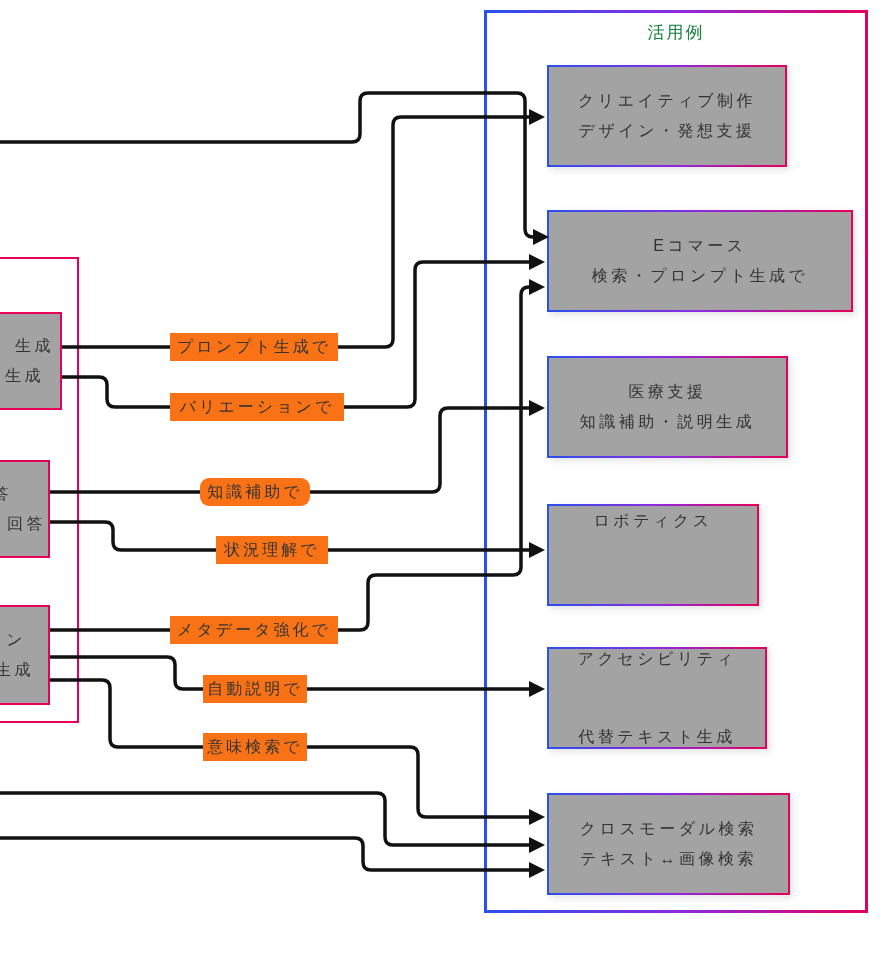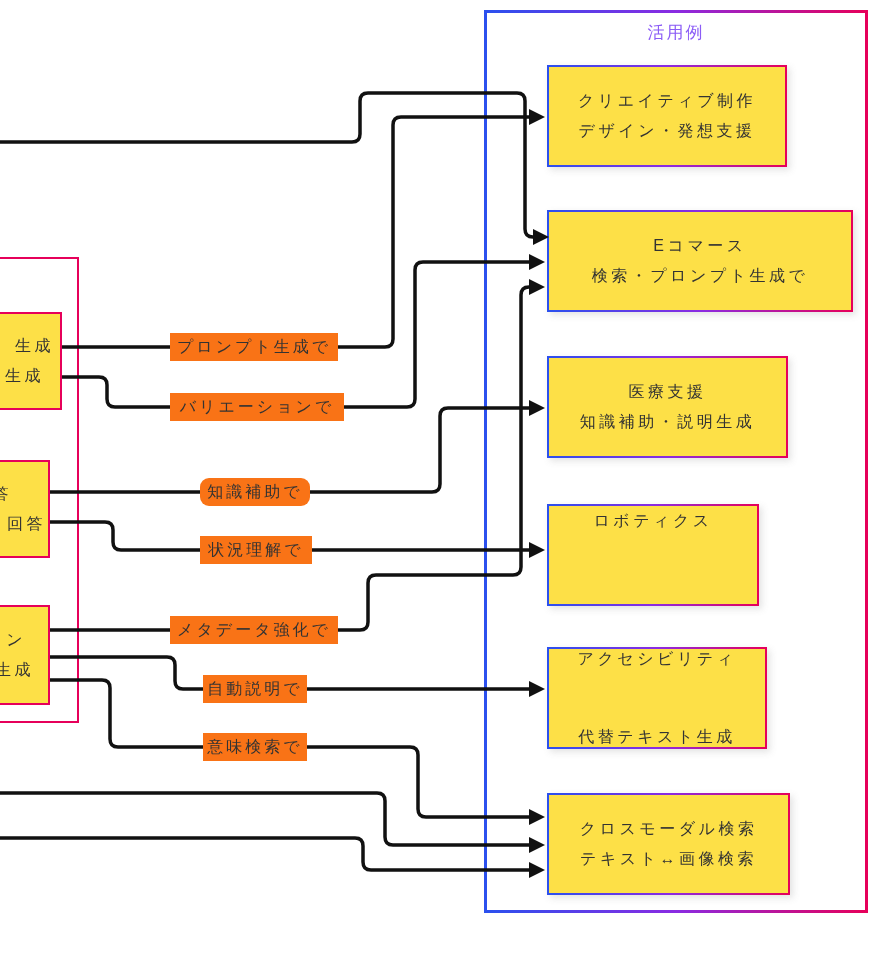--- a/index.html
+++ b/index.html
@@ -11,29 +11,29 @@
   }
   
   .big-container{
     position:absolute;left:484px;top:10px;width:384px;height:903px;
     border:3px solid;
     border-image:linear-gradient(90deg,#2b50ee 0%,#8a2be2 50%,#e6005a 100%) 1;
     background:transparent;z-index:0;box-sizing:border-box;
   }
   .big-container .title{
     position:absolute;top:8px;left:0;width:100%;text-align:center;
-    font-size:17px;letter-spacing:2px;color:#8b5cf6;
+    font-size:17px;letter-spacing:2px;color:#15803d;
   }
   .left-container{
     position:absolute;left:-60px;top:257px;width:139px;height:466px;
     border:2.5px solid #e6005a;background:transparent;z-index:0;box-sizing:border-box;
   }
   
   .node{
-    position:absolute;background:#fde047;z-index:1;box-sizing:border-box;
+    position:absolute;background:#a3a3a3;z-index:1;box-sizing:border-box;
     border:2.5px solid;
     border-image:linear-gradient(90deg,#2b50ee 0%,#8a2be2 50%,#e6005a 100%) 1;
     display:flex;flex-direction:column;justify-content:center;
     box-shadow:3px 3px 7px rgba(100,100,100,0.18);
     font-size:16px;letter-spacing:3.5px;color:#333;
   }
   .node .ln{line-height:30px;text-align:center;white-space:nowrap;}
   .left-node{border-image:none;border-color:#e6005a;box-shadow:none;}
   .left-node .ln{text-align:right;}
   #L1 .ln:nth-child(1){padding-right:6px;}
@@ -113,16 +113,16 @@
   <path class="e" d="M 50,630 H 360 Q 368,630 368,622 V 583 Q 368,575 376,575 H 513 Q 521,575 521,567 V 295 Q 521,287 529,287 H 530" marker-end="url(#arr)"></path>
   <path class="e" d="M 50,657 H 167 Q 175,657 175,665 V 681 Q 175,689 183,689 H 530" marker-end="url(#arr)"></path>
   <path class="e" d="M 50,680 H 102 Q 110,680 110,688 V 739 Q 110,747 118,747 H 410 Q 418,747 418,755 V 809 Q 418,817 426,817 H 530" marker-end="url(#arr)"></path>
   <path class="e" d="M -6,793 H 377 Q 385,793 385,801 V 837 Q 385,845 393,845 H 530" marker-end="url(#arr)"></path>
   <path class="e" d="M -6,838 H 355 Q 363,838 363,846 V 862 Q 363,870 371,870 H 530" marker-end="url(#arr)"></path>
 </svg>
 
 <div class="edge-label" style="left:170px;top:333px;width:168px;">プロンプト生成で</div>
 <div class="edge-label" style="left:170px;top:393px;width:174px;">バリエーションで</div>
 <div class="edge-label" style="left:200px;top:478px;width:110px;border-radius:9px;">知識補助で</div>
-<div class="edge-label" style="left:200px;top:536px;width:112px;">状況理解で</div>
+<div class="edge-label" style="left:216px;top:536px;width:112px;">状況理解で</div>
 <div class="edge-label" style="left:170px;top:616px;width:168px;">メタデータ強化で</div>
 <div class="edge-label" style="left:203px;top:675px;width:104px;">自動説明で</div>
 <div class="edge-label" style="left:203px;top:733px;width:104px;text-align:center;">意味検索で</div>
 
 </body></html>

